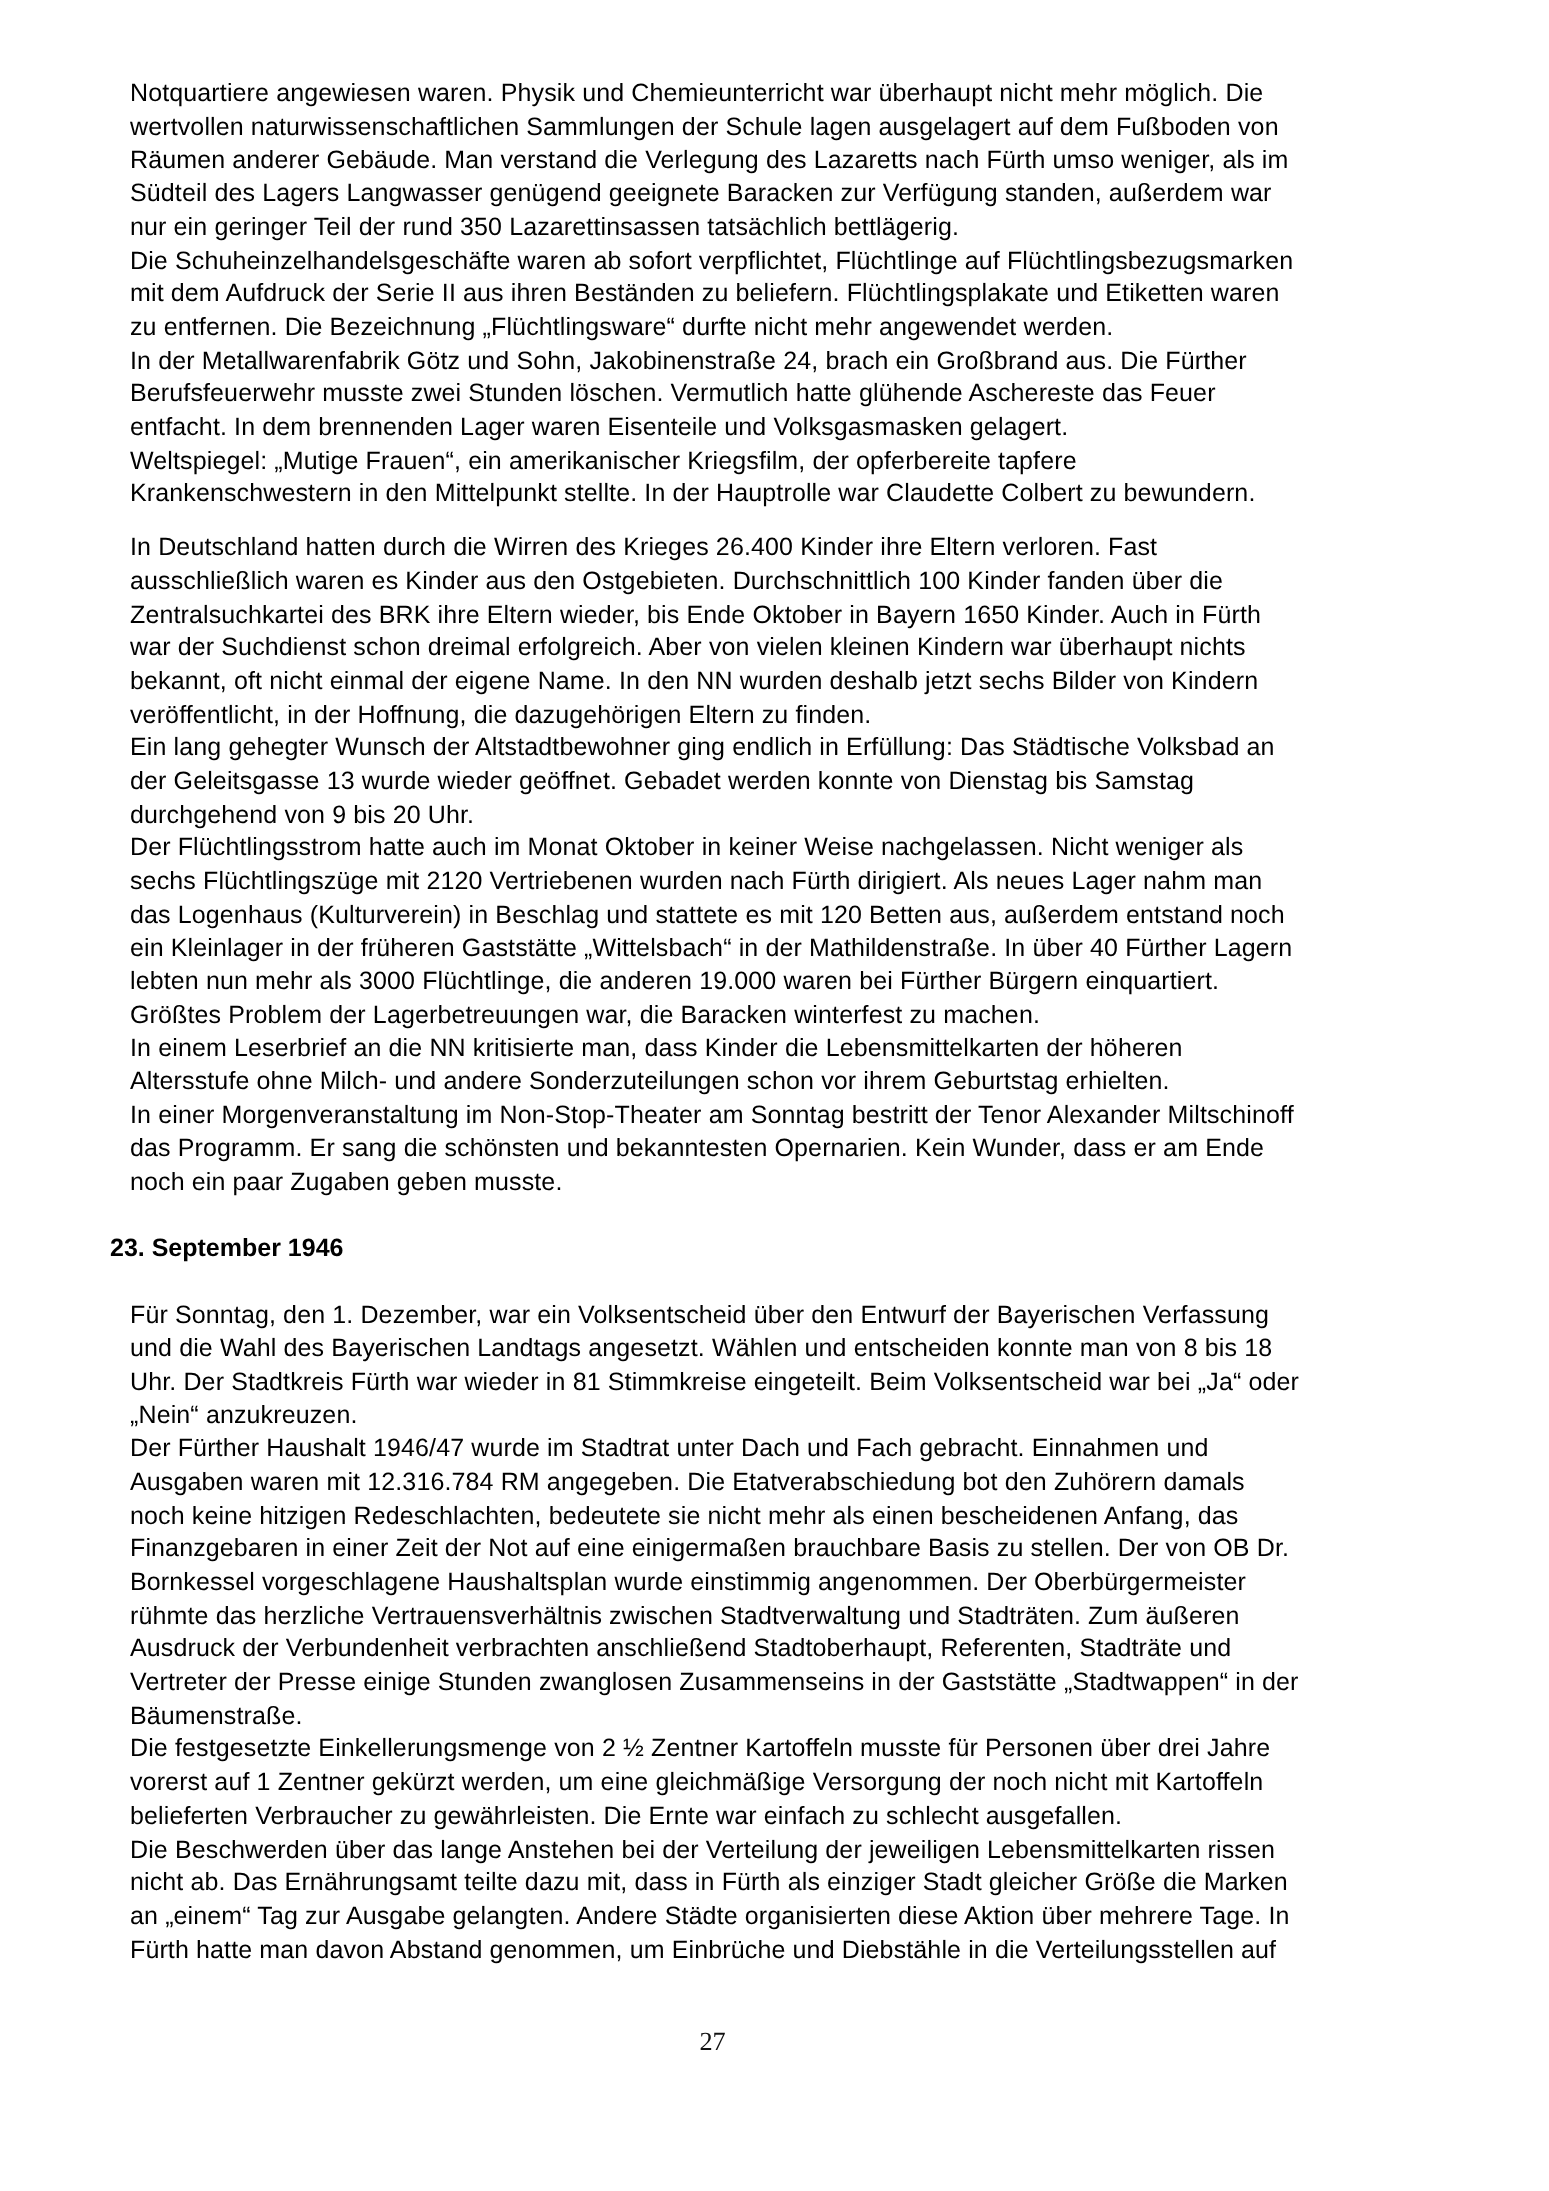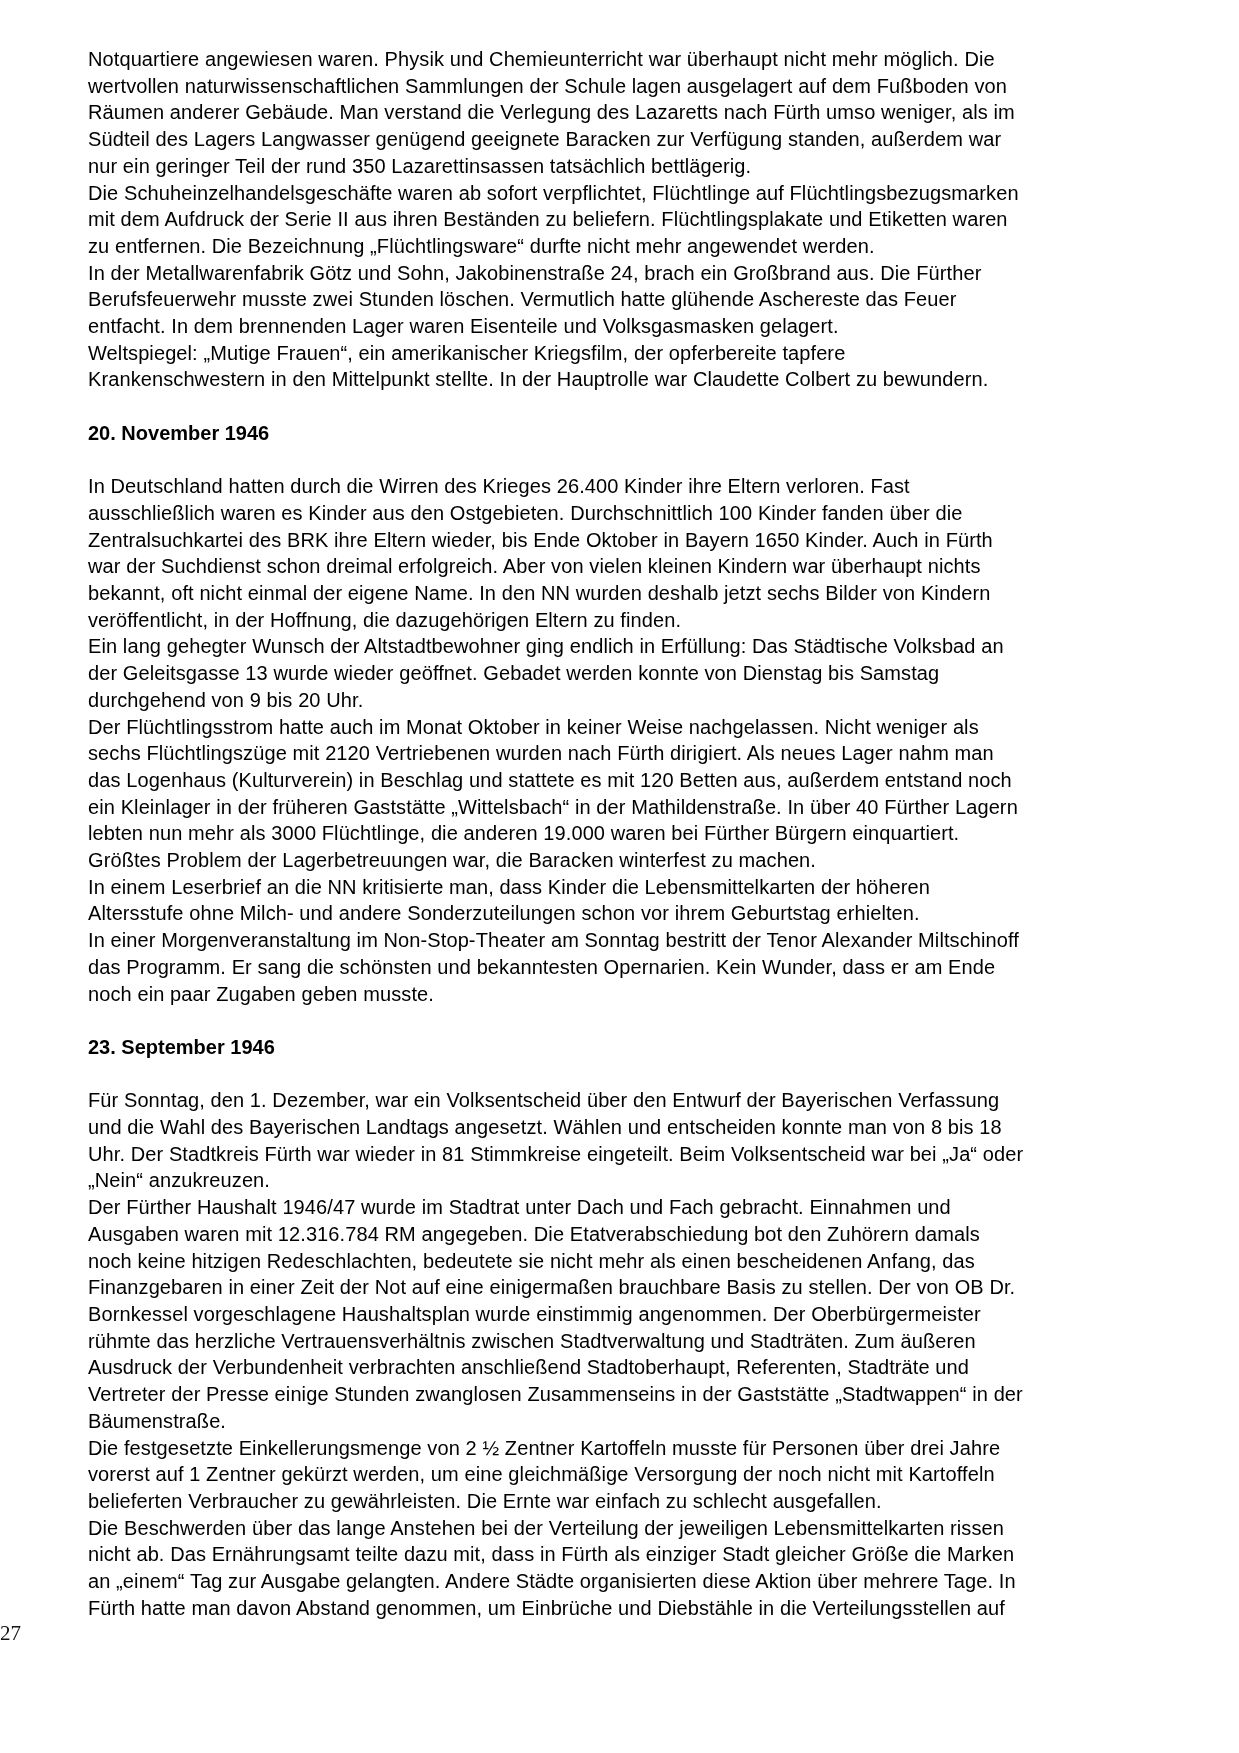--- a/index.html
+++ b/index.html
@@ -21,35 +21,36 @@
     left: 88px;
     top: 46px;
     width: 1085px;
   }
   .body-text {
     font-size: 20px;
     line-height: 26.7px;
     white-space: pre-line;
     letter-spacing: 0.1px;
     color: #000000;
-    margin: 0;
+    margin: 16px;
   }
   .date-heading {
     font-size: 20px;
     line-height: 26.7px;
     font-weight: bold;
     margin: 26.7px 0 26.7px 0;
     white-space: pre-line;
     color: #000000;
   }
   .page-number {
     position: absolute;
     top: 1620px;
     left: 0;
     width: 1140px;
+    text-align: center;
     font-family: "Liberation Serif", serif;
     font-size: 21px;
     line-height: 26px;
     color: #111111;
   }
 </style>
 </head>
 <body>
 
 <div class="page">
@@ -60,21 +61,20 @@
 Südteil des Lagers Langwasser genügend geeignete Baracken zur Verfügung standen, außerdem war
 nur ein geringer Teil der rund 350 Lazarettinsassen tatsächlich bettlägerig.
 Die Schuheinzelhandelsgeschäfte waren ab sofort verpflichtet, Flüchtlinge auf Flüchtlingsbezugsmarken
 mit dem Aufdruck der Serie II aus ihren Beständen zu beliefern. Flüchtlingsplakate und Etiketten waren
 zu entfernen. Die Bezeichnung „Flüchtlingsware“ durfte nicht mehr angewendet werden.
 In der Metallwarenfabrik Götz und Sohn, Jakobinenstraße 24, brach ein Großbrand aus. Die Fürther
 Berufsfeuerwehr musste zwei Stunden löschen. Vermutlich hatte glühende Aschereste das Feuer
 entfacht. In dem brennenden Lager waren Eisenteile und Volksgasmasken gelagert.
 Weltspiegel: „Mutige Frauen“, ein amerikanischer Kriegsfilm, der opferbereite tapfere
 Krankenschwestern in den Mittelpunkt stellte. In der Hauptrolle war Claudette Colbert zu bewundern.</div>
-    <div class="date-heading">20. November 1946</div>
     <div class="body-text">In Deutschland hatten durch die Wirren des Krieges 26.400 Kinder ihre Eltern verloren. Fast
 ausschließlich waren es Kinder aus den Ostgebieten. Durchschnittlich 100 Kinder fanden über die
 Zentralsuchkartei des BRK ihre Eltern wieder, bis Ende Oktober in Bayern 1650 Kinder. Auch in Fürth
 war der Suchdienst schon dreimal erfolgreich. Aber von vielen kleinen Kindern war überhaupt nichts
 bekannt, oft nicht einmal der eigene Name. In den NN wurden deshalb jetzt sechs Bilder von Kindern
 veröffentlicht, in der Hoffnung, die dazugehörigen Eltern zu finden.
 Ein lang gehegter Wunsch der Altstadtbewohner ging endlich in Erfüllung: Das Städtische Volksbad an
 der Geleitsgasse 13 wurde wieder geöffnet. Gebadet werden konnte von Dienstag bis Samstag
 durchgehend von 9 bis 20 Uhr.
 Der Flüchtlingsstrom hatte auch im Monat Oktober in keiner Weise nachgelassen. Nicht weniger als

